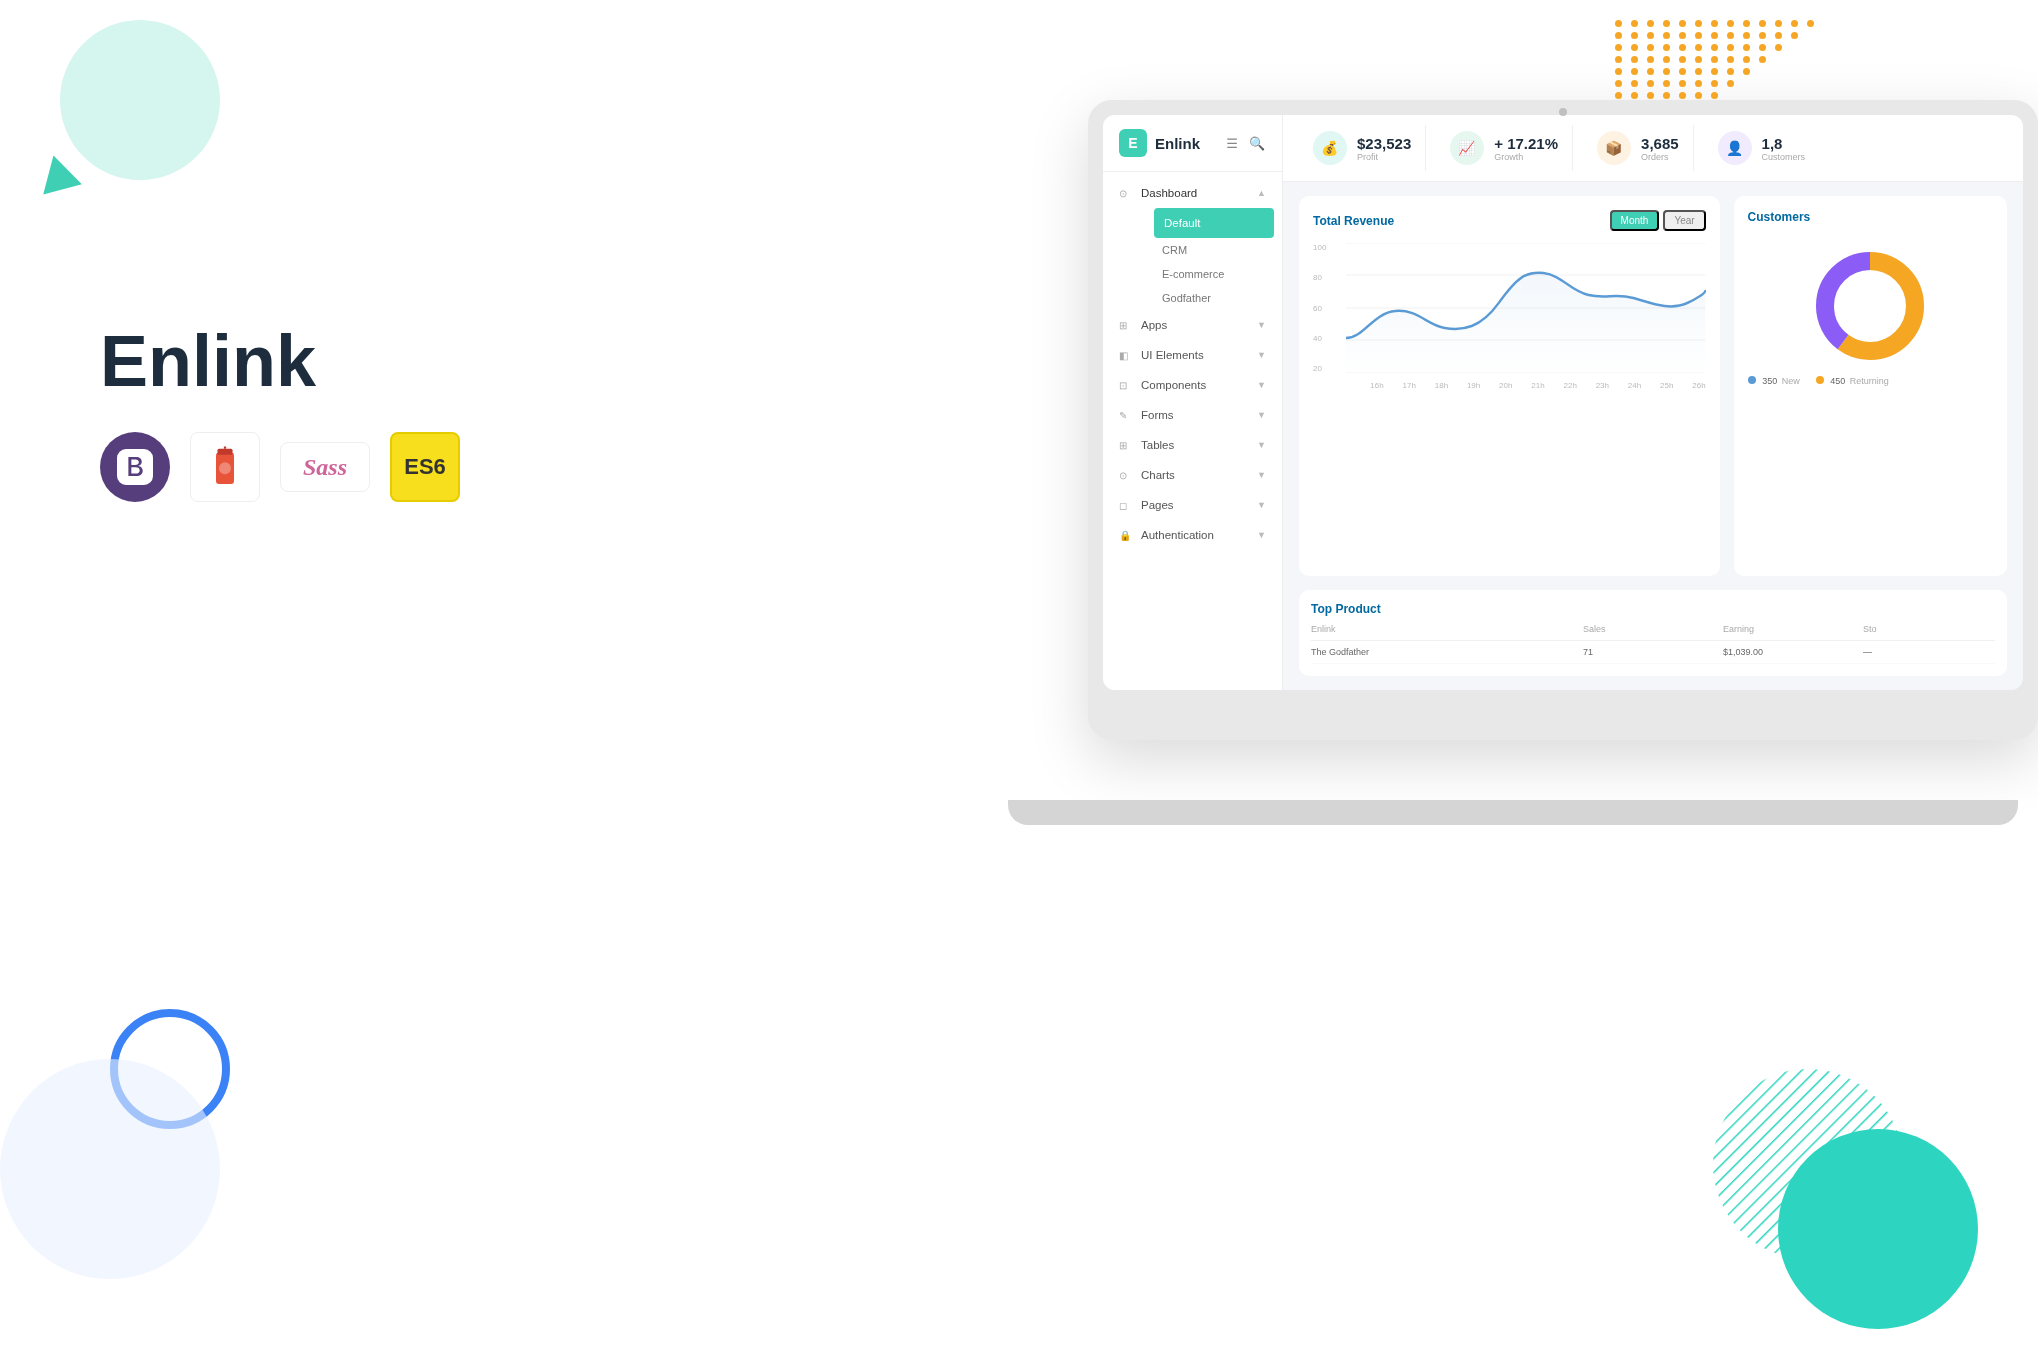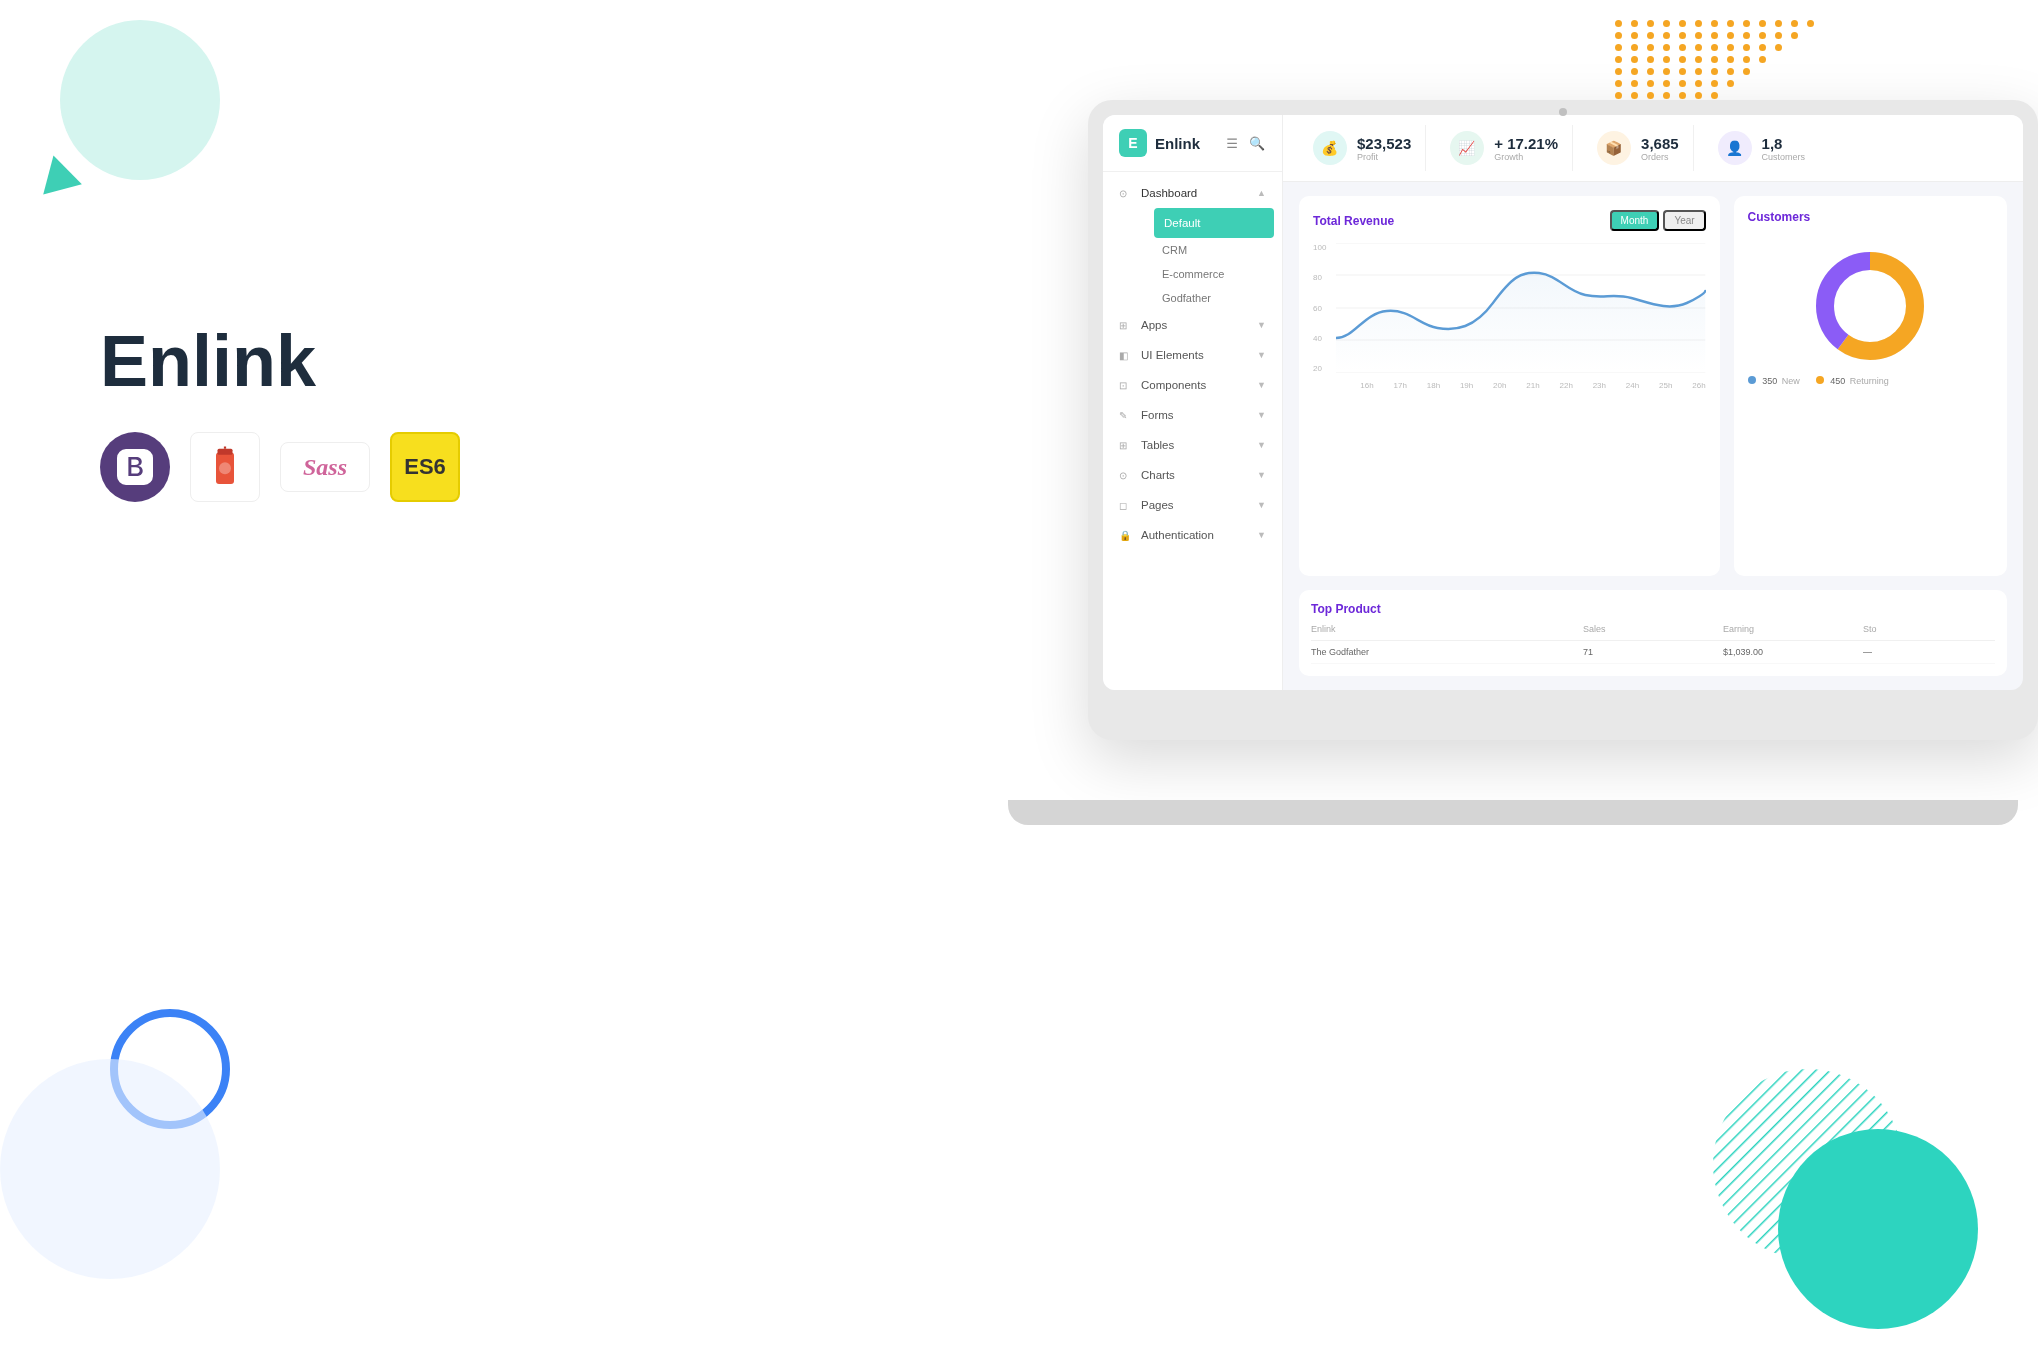--- a/index.html
+++ b/index.html
@@ -298,21 +298,21 @@
       border-radius: 10px;
       padding: 14px;
     }
 
     .chart-header {
       display: flex;
       justify-content: space-between;
       align-items: center;
       margin-bottom: 12px;
     }
-    .chart-title { font-size: 12px; font-weight: 600; color: #6d28d9; }
+    .chart-title { font-size: 12px; font-weight: 600; color: #0369a1; }
     .chart-tabs { display: flex; gap: 4px; }
     .chart-tab {
       padding: 3px 9px;
       border-radius: 4px;
       font-size: 10px;
       cursor: pointer;
       color: #888;
     }
     .chart-tab.active { background: #3ecfb5; color: white; }
     .chart-x-labels {
@@ -579,21 +579,21 @@
 
             <div class="chart-main">
               <div class="chart-header">
                 <span class="chart-title">Total Revenue</span>
                 <div class="chart-tabs">
                   <button class="chart-tab active">Month</button>
                   <button class="chart-tab">Year</button>
                 </div>
               </div>
 
-              <div style="display:flex; gap:6px;">
+              <div style="display:flex; gap:16px;">
                 <div style="display:flex; flex-direction:column; justify-content:space-between; height:130px; font-size:8px; color:#bbb; padding-right:4px;">
                   <span>100</span>
                   <span>80</span>
                   <span>60</span>
                   <span>40</span>
                   <span>20</span>
                 </div>
                 <div style="flex:1;">
                   <svg width="100%" height="130" viewBox="0 0 400 130" preserveAspectRatio="none">
 

